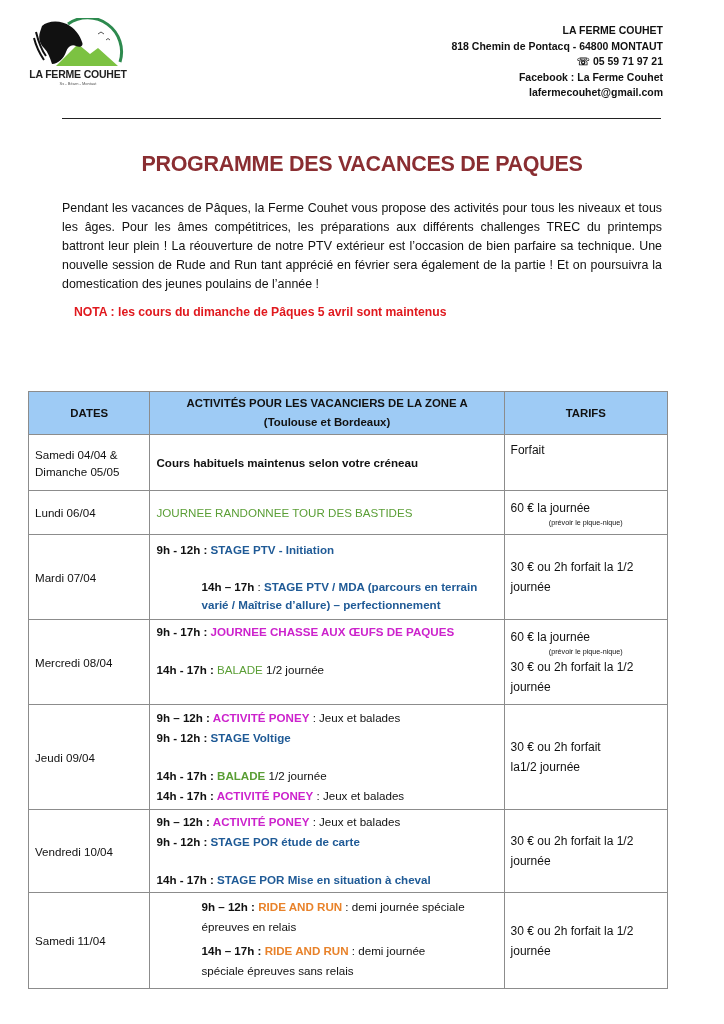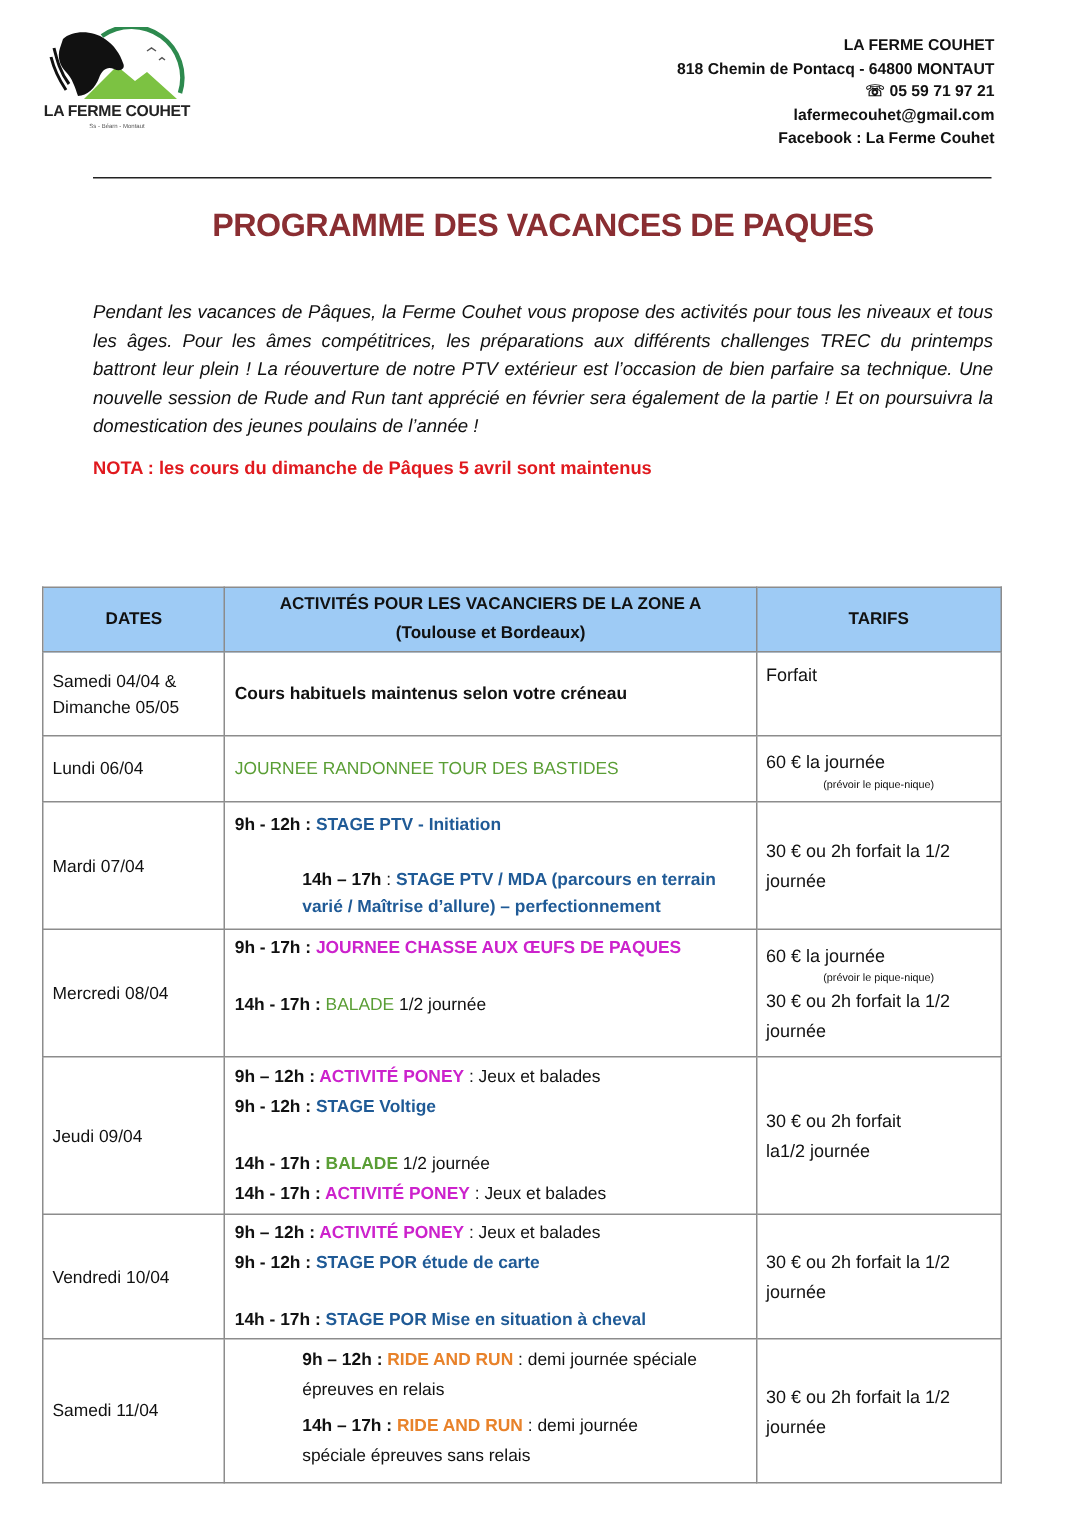--- a/index.html
+++ b/index.html
@@ -14,26 +14,26 @@
   .logo-sub { position: absolute; left: 0; top: 63px; width: 100px; text-align: center;
               font-size: 4px; color: #555; }
 
   
   .contact { right: 61px; top: 23px; text-align: right; font-size: 10.5px; font-weight: bold;
              line-height: 15.5px; color: #111; }
   .contact div { white-space: nowrap; }
 
   .hr { left: 62px; top: 118px; width: 599px; height: 1px; background: #222; }
 
-  .title { left: 0; top: 138px; width: 724px; text-align: center; font-size: 21.5px;
+  .title { left: 0; top: 152px; width: 724px; text-align: center; font-size: 21.5px;
            font-weight: bold; color: #8a2e32; letter-spacing: -0.3px; }
 
   .intro { left: 62px; top: 199px; width: 600px; font-size: 12.4px; line-height: 19px;
-           text-align: justify; color: #111; font-style: italic; }
-  .nota { left: 62px; top: 303px; width: 610px; font-size: 12.2px; line-height: 18.5px; font-weight: bold; }
+           text-align: justify; color: #111; }
+  .nota { left: 74px; top: 303px; width: 610px; font-size: 12.2px; line-height: 18.5px; font-weight: bold; }
   .nota .red { color: #e0191e; }
 
   
   table.prog { position: absolute; left: 28px; top: 391px; width: 640px;
                border-collapse: collapse; font-size: 11.6px; color: #111; }
   table.prog td, table.prog th { border: 1.5px solid #8c8c8c; padding: 0 6px; vertical-align: middle; }
   table.prog th { background: #9ecbf5; font-weight: bold; font-size: 11.4px; height: 42px; text-align: center; line-height: 19px; }
   .c1 { width: 120px; font-weight: normal; }
   .c2 { width: 350px; }
   .c3 { width: 132px; font-size: 12px; line-height: 20px; margin-top: 30px; }
@@ -62,22 +62,22 @@
   <div class="logo-sub">Ss - Béarn - Montaut</div>
 </div>
 
 <div class="abs contact">
   <div>LA FERME COUHET</div>
   <div>818 Chemin de Pontacq - 64800 MONTAUT</div>
   <div>
     <span>☏</span>
     <span>05 59 71 97 21</span>
   </div>
+  <div>Facebook : La Ferme Couhet</div>
   <div>lafermecouhet@gmail.com</div>
-  <div>Facebook : La Ferme Couhet</div>
 </div>
 
 <div class="abs hr"></div>
 
 <div class="abs title">PROGRAMME DES VACANCES DE PAQUES</div>
 
 <div class="abs intro">Pendant les vacances de Pâques, la Ferme Couhet vous propose des activités pour tous les niveaux et tous les âges. Pour les âmes compétitrices, les préparations aux différents challenges TREC du printemps battront leur plein ! La réouverture de notre PTV extérieur est l’occasion de bien parfaire sa technique. Une nouvelle session de Rude and Run tant apprécié en février sera également de la partie ! Et on poursuivra la domestication des jeunes poulains de l’année !</div>
 
 <div class="abs nota">
   <div class="red">NOTA : les cours du dimanche de Pâques 5 avril sont maintenus</div>

